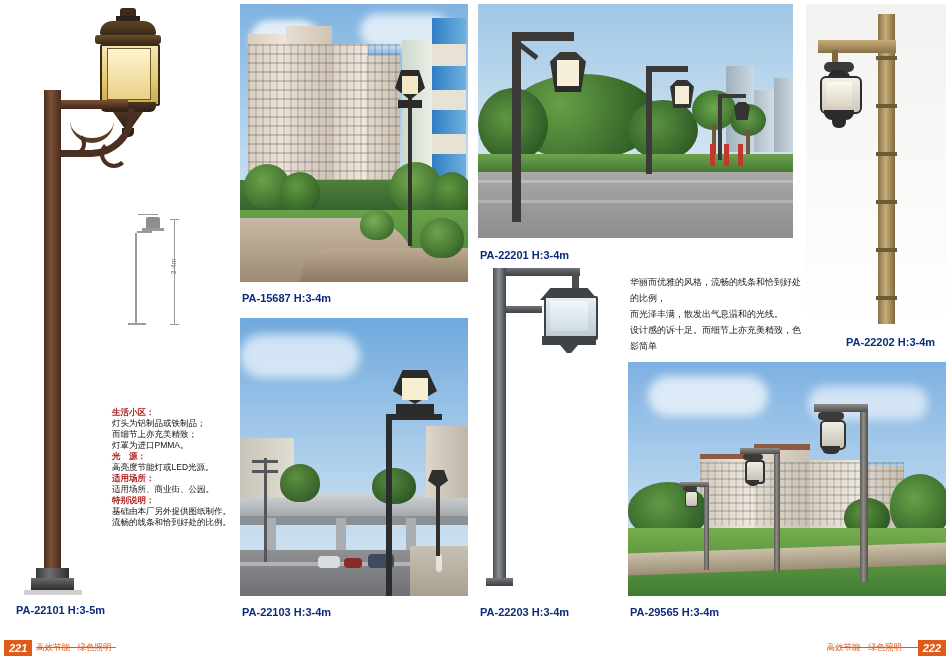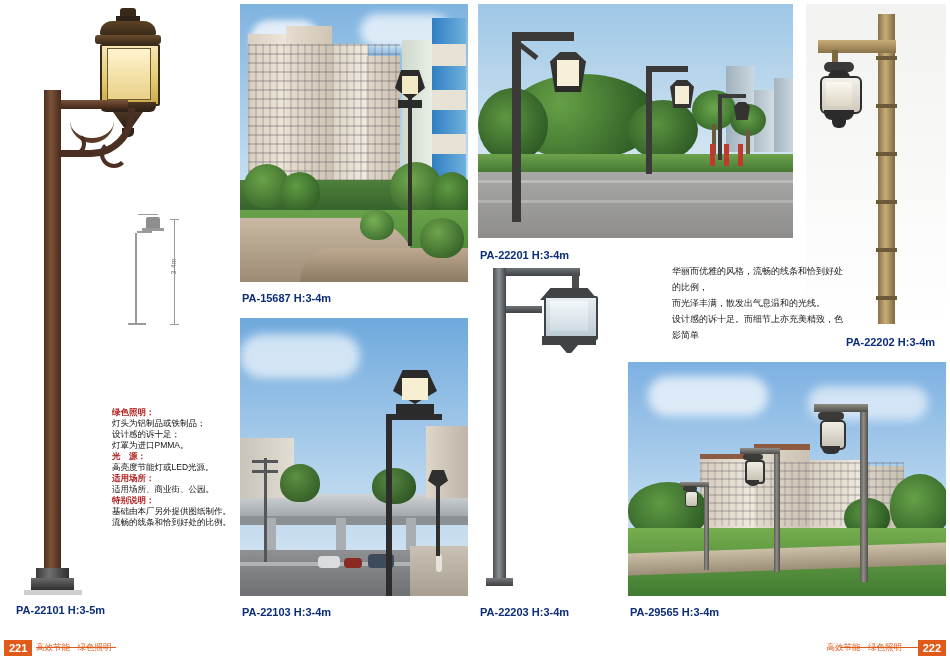--- a/index.html
+++ b/index.html
@@ -31,21 +31,21 @@
   .scroll-arm{position:absolute;background:#4a2f22;}
 
   
   .spec{position:absolute;font-size:8.5px;line-height:11px;color:#b02020;width:120px;}
   .spec .hd{color:#b02020;font-weight:bold;}
   .spec .bd{color:#111;}
   .desc-cn{position:absolute;width:175px;font-size:9px;line-height:16px;color:#1a1a1a;}
 
   
   .footer{position:absolute;left:0;bottom:0;width:950px;height:22px;}
-  .pagenum{position:absolute;bottom:2px;font-size:11px;color:#fff;background:#e05a1a;padding:2px 5px;font-weight:bold;}
+  .pagenum{position:absolute;bottom:2px;font-size:11px;color:#fff;background:#e05a1a;padding:2px 5px;font-weight:bold;font-style:italic;}
   .footer-txt{position:absolute;bottom:4px;font-size:8.5px;color:#e05a1a;}
   .footer-line{position:absolute;bottom:10px;height:1px;background:#e05a1a;}
 
   
   .draw{position:absolute;}
   .draw .ln{position:absolute;background:#9a9a9a;}
   .draw .lbl{position:absolute;font-size:7px;color:#777;}
 
   
   .bld{position:absolute;}
@@ -95,23 +95,23 @@
       <div class="ln" style="left:9px;top:26px;width:15px;height:2px;"></div>
       <div class="ln" style="left:7px;top:28px;width:2px;height:92px;"></div>
       <div class="ln" style="left:0px;top:118px;width:18px;height:2px;"></div>
       <div class="ln" style="left:46px;top:14px;width:1px;height:106px;"></div>
       <div class="ln" style="left:42px;top:14px;width:9px;height:1px;"></div>
       <div class="ln" style="left:42px;top:119px;width:9px;height:1px;"></div>
       <div class="lbl" style="left:38px;top:58px;transform:rotate(-90deg);">3-4m</div>
     </div>
 
     <div class="spec" style="left:112px;top:407px;">
-      <div class="hd">绿色照明：</div>
+      <div class="hd">生活小区：</div>
       <div class="bd">灯头为铝制品或铁制品；</div>
-      <div class="bd">设计感的诉十足；</div>
+      <div class="bd">而细节上亦充美精致；</div>
       <div class="bd">灯罩为进口PMMA。</div>
       <div class="hd">光　源：</div>
       <div class="bd">高亮度节能灯或LED光源。</div>
       <div class="hd">适用场所：</div>
       <div class="bd">适用场所、商业街、公园。</div>
       <div class="hd">特别说明：</div>
       <div class="bd">基础由本厂另外提供图纸制作。</div>
       <div class="bd">流畅的线条和恰到好处的比例。</div>
     </div>
 
@@ -257,21 +257,21 @@
 
     <div style="position:absolute;left:18px;top:58px;width:30px;height:10px;background:#3a3a3a;border-radius:14px;"></div>
     <div style="position:absolute;left:22px;top:66px;width:22px;height:8px;background:#2b2b2b;border-radius:8px 8px 0 0;"></div>
     <div style="position:absolute;left:14px;top:72px;width:38px;height:34px;background:linear-gradient(180deg,#f2f0ea,#cfc9bb);border-radius:6px;border:2px solid #2e2e2e;"></div>
     <div style="position:absolute;left:20px;top:78px;width:26px;height:24px;background:linear-gradient(180deg,#fbf8ef,#ddd6c6);"></div>
     <div style="position:absolute;left:18px;top:106px;width:30px;height:10px;background:#2b2b2b;border-radius:0 0 8px 8px;"></div>
     <div style="position:absolute;left:26px;top:116px;width:14px;height:8px;background:#2b2b2b;border-radius:0 0 6px 6px;"></div>
   </div>
   <div class="cap" style="left:846px;top:336px;">PA-22202 H:3-4m</div>
 
-  <div class="desc-cn" style="left:630px;top:263px;margin-left:42px;">
+  <div class="desc-cn" style="left:630px;top:274px;">
     <div>华丽而优雅的风格，流畅的线条和恰到好处的比例，</div>
     <div>而光泽丰满，散发出气息温和的光线。</div>
     <div>设计感的诉十足。而细节上亦充美精致，色影简单</div>
   </div>
 
   <div style="position:absolute;left:478px;top:262px;width:140px;height:334px;background:#fff;">
 
     <div style="position:absolute;left:18px;top:6px;width:84px;height:8px;background:linear-gradient(180deg,#6f7377,#3e4245);"></div>
     <div style="position:absolute;left:18px;top:6px;width:8px;height:44px;background:linear-gradient(90deg,#6f7377,#3e4245);"></div>
     <div style="position:absolute;left:18px;top:44px;width:46px;height:7px;background:linear-gradient(180deg,#6f7377,#3e4245);"></div>

